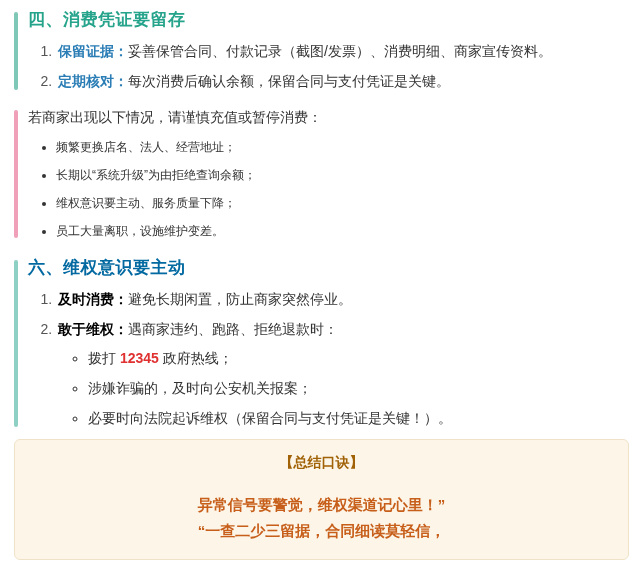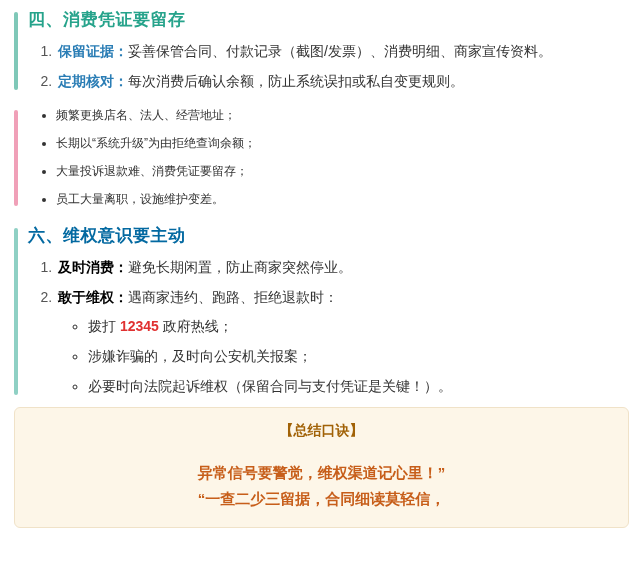--- a/index.html
+++ b/index.html
@@ -136,31 +136,32 @@
 <div class="page">
 
   <div class="section sec1">
     <div class="bar"></div>
     <h2 class="sec-title">四、消费凭证要留存</h2>
     <ol class="num-list">
       <li>
         <span class="lead">保留证据：</span><span>妥善保管合同、付款记录（截图/发票）、消费明细、商家宣传资料。</span>
       </li>
       <li>
-        <span class="lead">定期核对：</span><span>每次消费后确认余额，防止系统误扣或私自变更规则。</span>
+        <span class="lead">定期核对：</span><span>每次消费后确认余额，保留合同与支付凭证是关键。</span>
       </li>
     </ol>
   </div>
 
   <div class="section sec2" style="margin-bottom:16px;">
     <div class="bar"></div>
+    <p class="intro">若商家出现以下情况，请谨慎充值或暂停消费：</p>
     <ul class="dot-list">
       <li>频繁更换店名、法人、经营地址；</li>
       <li>长期以“系统升级”为由拒绝查询余额；</li>
-      <li>大量投诉退款难、消费凭证要留存；</li>
+      <li>维权意识要主动、服务质量下降；</li>
       <li>员工大量离职，设施维护变差。</li>
     </ul>
   </div>
 
   <div class="section sec3" style="margin-bottom:10px;">
     <div class="bar"></div>
     <h2 class="sec-title">六、维权意识要主动</h2>
     <ol class="num-list">
       <li>
         <span class="lead-green">及时消费：</span><span>避免长期闲置，防止商家突然停业。</span>

